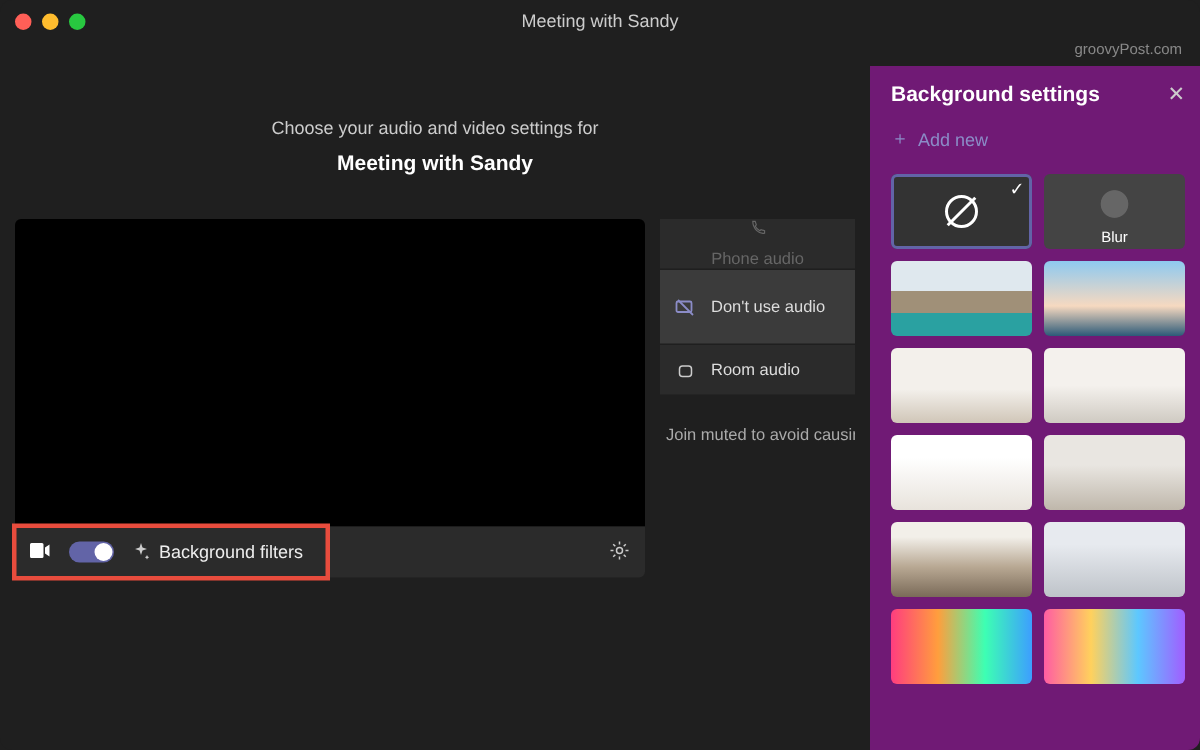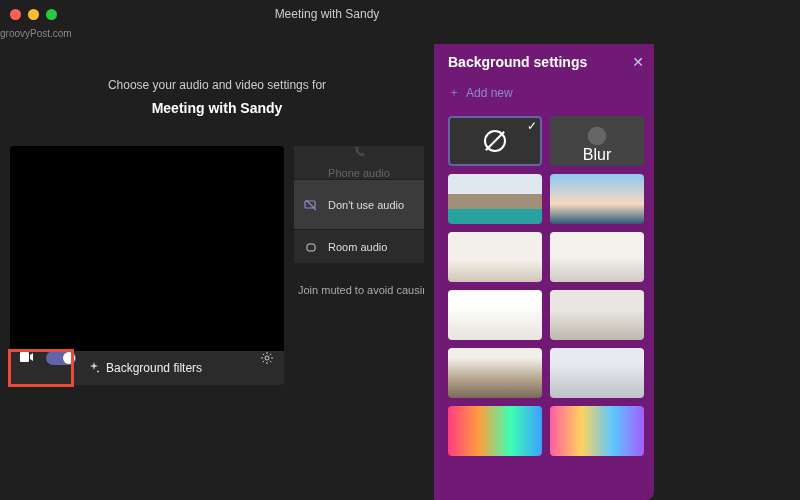--- a/index.html
+++ b/index.html
@@ -1,36 +1,36 @@
 <!DOCTYPE html>
 <html><head>
 <meta charset="utf-8">
 <style>
   * { box-sizing: border-box; margin: 0; padding: 0; }
   html, body { width: 800px; height: 500px; overflow: hidden; font-family: -apple-system, "Segoe UI", sans-serif; }
   body { background: #1f1f1f; color: #d0d0d0; font-size: 12px; }
-  .window { position: relative; width: 654px; height: 500px; background: #1f1f1f; border-radius: 8px; overflow: hidden; }
+  .window { position: relative; width: 800px; height: 500px; background: #1f1f1f; border-radius: 8px; overflow: hidden; }
   .titlebar { height: 28px; display: flex; align-items: center; padding: 0 10px; position: relative; }
   .traffic { display: flex; gap: 7px; }
   .traffic span { width: 11px; height: 11px; border-radius: 50%; display: block; }
   .tl-red { background: #ff5f57; }
   .tl-yellow { background: #febc2e; }
   .tl-green { background: #28c840; }
   .win-title { position: absolute; left: 0; right: 0; text-align: center; font-size: 12px; color: #ccc; }
-  .domain { position: absolute; left: 0; right: 0; top: 28px; text-align: left; font-size: 10px; color: #888; }
+  .domain { position: absolute; left: 0; right: 12px; top: 28px; text-align: right; font-size: 10px; color: #888; }
 
   .content { position: absolute; top: 44px; left: 0; right: 220px; bottom: 0; }
   .prompt { text-align: center; margin-top: 34px; }
   .prompt .sub { font-size: 12px; color: #ccc; }
   .prompt .main { font-size: 14px; font-weight: 700; color: #fff; margin-top: 8px; }
 
   .row { display: flex; margin-top: 30px; padding: 0 10px 0 10px; gap: 10px; }
   .preview-col { flex: 1; }
   .preview { background: #000; height: 205px; border-radius: 4px 4px 0 0; }
-  .controls { background: #2b2b2b; height: 34px; display: flex; gap: 12px; padding: 0 10px; border-radius: 0 0 4px 4px; }
+  .controls { background: #2b2b2b; height: 34px; display: flex; align-items: center; gap: 12px; padding: 0 10px; border-radius: 0 0 4px 4px; }
   .controls .cam-icon svg { fill: #fff; }
   .toggle { width: 30px; height: 14px; background: #6264a7; border-radius: 8px; position: relative; }
   .toggle::after { content: ""; position: absolute; right: 1px; top: 1px; width: 12px; height: 12px; background: #fff; border-radius: 50%; }
   .bgfilters { font-size: 12px; color: #eee; flex: 1; display: flex; align-items: center; gap: 6px; }
   .gear { margin-left: auto; color: #ccc; }
   .highlight-a { position: absolute; border: 3px solid #e84c3d; pointer-events: none; }
 
   .audio-col { width: 130px; display: flex; flex-direction: column; }
   .audio-opt { height: 34px; background: #2b2b2b; display: flex; align-items: center; gap: 10px; padding: 0 10px; color: #ddd; font-size: 11px; border-bottom: 1px solid #1f1f1f; cursor: pointer; }
   .audio-opt.disabled { color: #666; flex-direction: column; }
@@ -47,21 +47,21 @@
   .grid-wrap { position: absolute; top: 72px; left: 14px; right: 4px; bottom: 0; overflow-y: auto; }
   .grid-wrap::-webkit-scrollbar { width: 6px; }
   .grid-wrap::-webkit-scrollbar-thumb { background: #555; border-radius: 3px; }
   .grid { display: grid; grid-template-columns: 1fr 1fr; gap: 8px; padding-right: 6px; padding-bottom: 8px; }
   .tile { height: 50px; border-radius: 4px; background: #333; position: relative; overflow: hidden; cursor: pointer; }
   .tile.selected { outline: 2px solid #6264a7; outline-offset: -2px; }
   .tile .check { position: absolute; top: 3px; right: 5px; color: #fff; font-size: 12px; }
   .none-icon { position: absolute; top: 50%; left: 50%; transform: translate(-50%,-50%); width: 22px; height: 22px; border: 2px solid #fff; border-radius: 50%; }
   .none-icon::after { content: ""; position: absolute; width: 26px; height: 2px; background: #fff; top: 50%; left: 50%; transform: translate(-50%,-50%) rotate(-45deg); }
   .blur-tile { background: radial-gradient(circle at 50% 40%, #666 0 16%, #444 17% 100%); filter: blur(0.5px); }
-  .blur-label { position: absolute; bottom: 2px; left: 0; right: 0; text-align: center; font-size: 16px; color: #fff; }
+  .blur-label { position: absolute; bottom: 2px; left: 0; right: 0; text-align: center; font-size: 10px; color: #fff; }
   .img1 { background: linear-gradient(#dfe8ee 40%, #a09078 40% 70%, #2aa1a1 70%); }
   .img2 { background: linear-gradient(#8ec9f0, #f6d9c0 60%, #2c5a78); }
   .img3 { background: linear-gradient(#f3f0eb 55%, #d0c6b8); }
   .img4 { background: linear-gradient(#f4f1ed 50%, #cfcac2); }
   .img5 { background: linear-gradient(#fff 30%, #e8e3dc); }
   .img6 { background: linear-gradient(#e9e6e1 40%, #bfb7ab); }
   .img7 { background: linear-gradient(#f2efe9 20%, #b8a893 60%, #7a6a58); }
   .img8 { background: linear-gradient(#e7eaef 30%, #bec3c9); }
   .img9 { background: linear-gradient(90deg,#ff3d7f,#ff9e3d,#3dffb3,#3d9eff); }
   .img10 { background: linear-gradient(90deg,#ff5da2,#ffd15d,#5dc8ff,#a15dff); }

